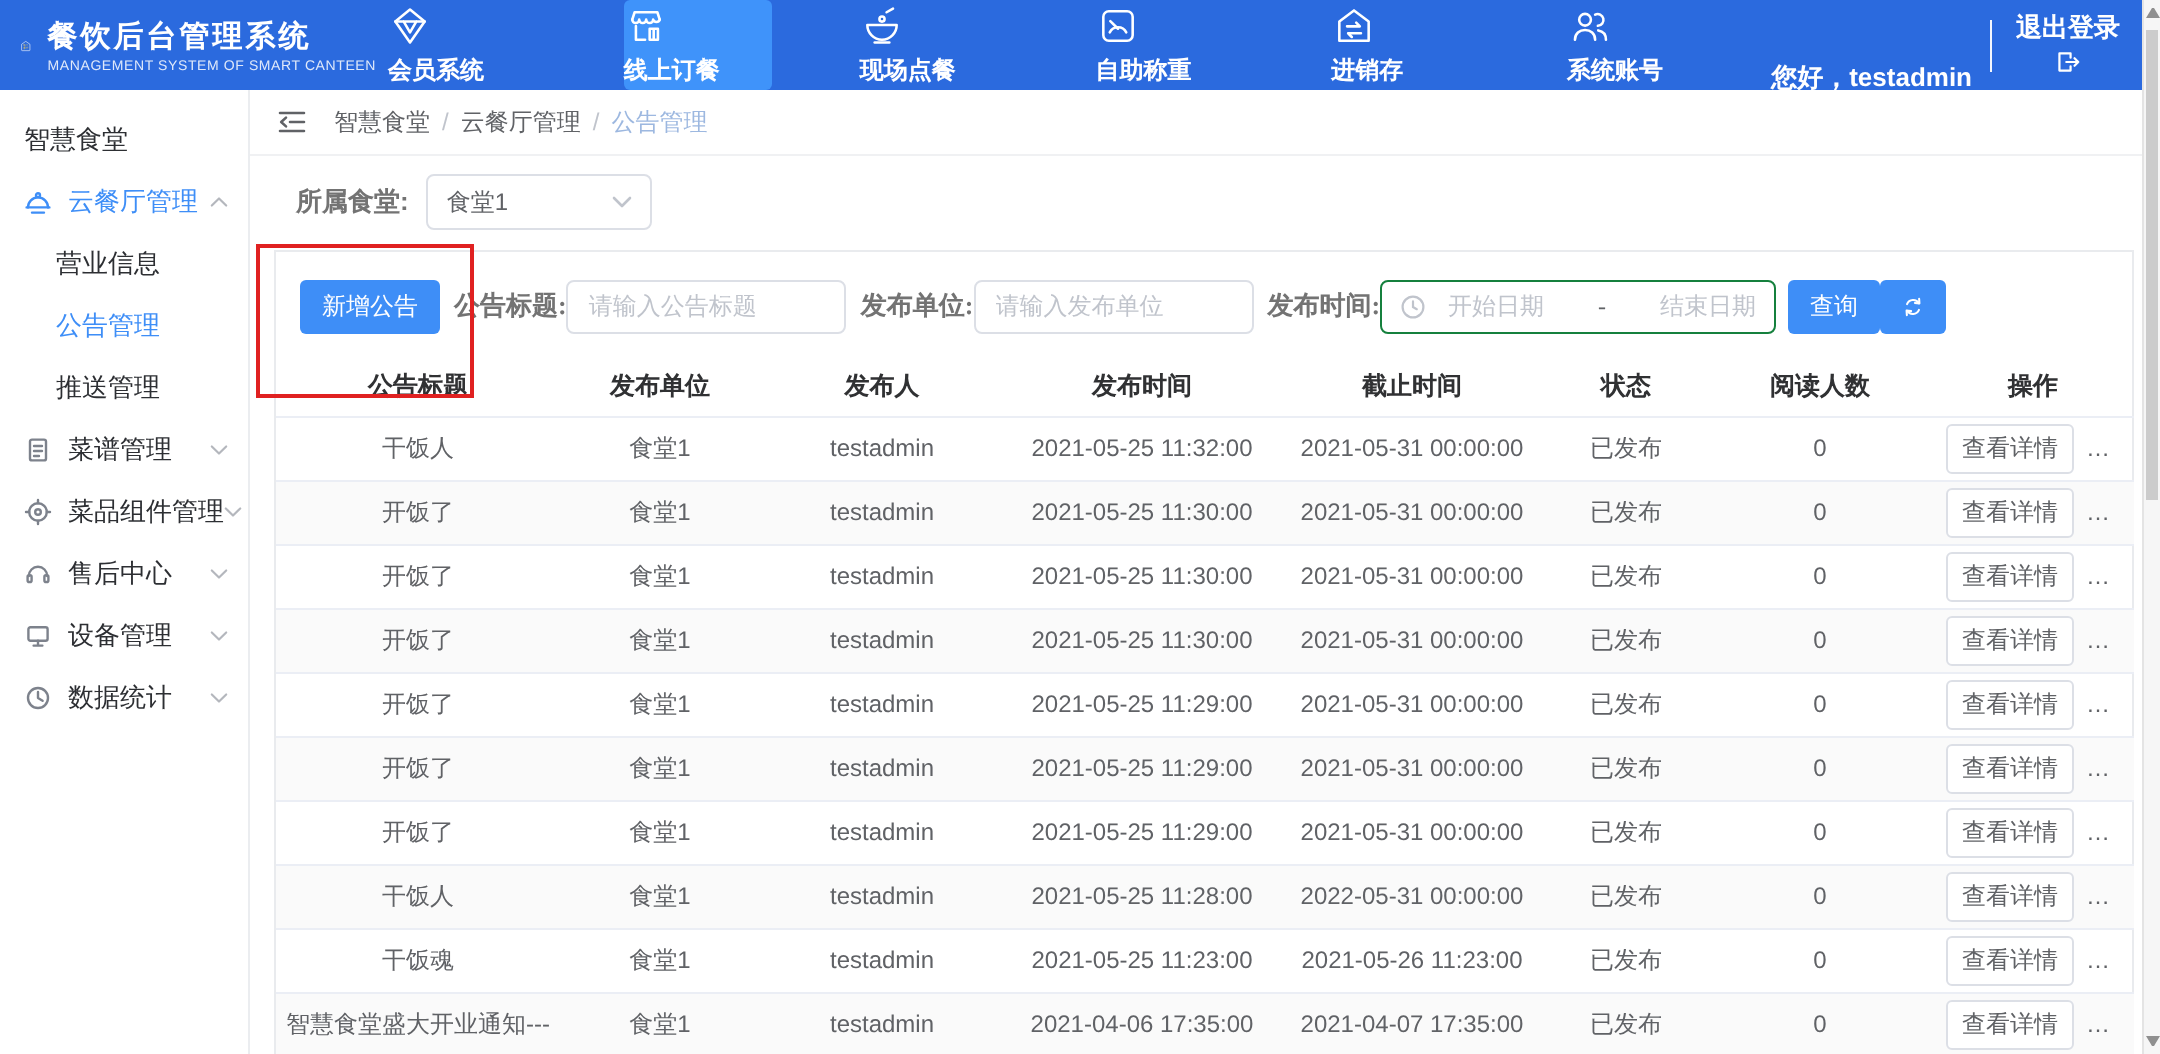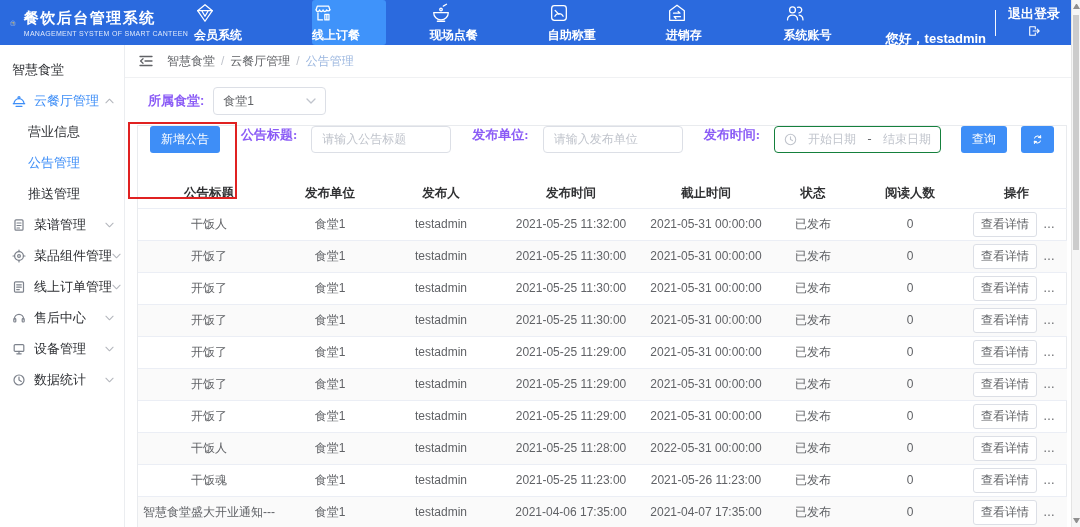--- a/index.html
+++ b/index.html
@@ -33,28 +33,28 @@
   .side-item .chev { margin-left:auto; display:flex; }
   .side-item.active { color:#3e8ef7; }
 
   
   .main { position:absolute; left:125px; top:45px; right:9px; bottom:0; background:#fff; }
   .breadcrumb-bar { height:33px; display:flex; align-items:center; gap:13px; padding-left:13px;
                     border-bottom:1px solid #f0f1f3; font-size:12px; color:#606266; }
   .crumb-sep { margin:0 6px; color:#c0c4cc; }
   .crumb.current { color:#9db8e0; }
   .canteen-row { height:46px; display:flex; align-items:center; padding-left:23px; gap:9px; }
-  .f-label { font-size:13px; font-weight:700; color:#8b5cf6; white-space:nowrap; }
+  .f-label { font-size:13px; font-weight:700; color:#737373; white-space:nowrap; }
   .select { width:113px; height:28px; border:1px solid #dcdfe6; border-radius:4px; background:#fff;
             display:flex; align-items:center; justify-content:space-between; padding:0 9px;
             font-size:12px; color:#606266; cursor:pointer; }
 
   .card { position:absolute; left:12px; right:4px; top:80px; bottom:0; background:#fff;
           border:1px solid #e9ebee; border-bottom:none; }
-  .toolbar { height:54px; display:flex; padding:0 12px; gap:14px;font-family:Liberation Serif, serif; }
+  .toolbar { height:54px; display:flex; align-items:center; padding:0 12px; gap:0;font-family:Liberation Serif, serif; }
   .btn-primary { background:#3e8ef7; color:#fff; border:none; border-radius:3px; font-size:12px;
                  height:27px; padding:0 11px; cursor:pointer; font-family:inherit; white-space:nowrap; }
   .toolbar .f-label { margin-left:7px; }
   .toolbar input { width:140px; height:27px; border:1px solid #dcdfe6; border-radius:4px;
                    padding:0 10px; font-size:12px; color:#606266; outline:none; font-family:inherit; }
   .toolbar input::placeholder { color:#c0c4cc; }
   .date-range { width:198px; height:27px; border:1px solid #15803d; border-radius:4px; background:#fff;
                 display:flex; align-items:center; gap:11px; padding:0 9px; font-size:12px;
                 color:#c0c4cc; cursor:pointer; white-space:nowrap; }
   .btn-search { margin-left:6px; width:46px; }
@@ -217,34 +217,20 @@
     </div>
     <div class="side-item">
       <span class="s-icon">
         <svg width="14" height="14" viewBox="0 0 14 14">
           <circle cx="7" cy="7" r="4.4" fill="none" stroke="#7d828c" stroke-width="1.2" stroke-linecap="round" stroke-linejoin="round"></circle>
           <circle cx="7" cy="7" r="1.4" fill="none" stroke="#7d828c" stroke-width="1.2" stroke-linecap="round" stroke-linejoin="round"></circle>
           <path d="M7 1 v1.6 M7 11.4 v1.6 M1 7 h1.6 M11.4 7 h1.6" fill="none" stroke="#7d828c" stroke-width="1.2" stroke-linecap="round" stroke-linejoin="round"></path>
         </svg>
       </span>
       <span>菜品组件管理</span>
-      <span class="chev">
-        <svg width="9" height="6" viewBox="0 0 10 6">
-          <path d="M1 1 L5 5 L9 1" fill="none" stroke="#b4b7bd" stroke-width="1.2" stroke-linecap="round" stroke-linejoin="round"></path>
-        </svg>
-      </span>
-    </div>
-    <div class="side-item">
-      <span class="s-icon">
-        <svg width="14" height="14" viewBox="0 0 14 14">
-          <rect x="2.5" y="1.8" width="9" height="10.4" rx="1" fill="none" stroke="#7d828c" stroke-width="1.2" stroke-linecap="round" stroke-linejoin="round"></rect>
-          <path d="M4.7 4.8 h4.6 M4.7 7.2 h4.6 M4.7 9.6 h2.6" fill="none" stroke="#7d828c" stroke-width="1.2" stroke-linecap="round" stroke-linejoin="round"></path>
-        </svg>
-      </span>
-      <span>线上订单管理</span>
       <span class="chev">
         <svg width="9" height="6" viewBox="0 0 10 6">
           <path d="M1 1 L5 5 L9 1" fill="none" stroke="#b4b7bd" stroke-width="1.2" stroke-linecap="round" stroke-linejoin="round"></path>
         </svg>
       </span>
     </div>
     <div class="side-item">
       <span class="s-icon">
         <svg width="14" height="14" viewBox="0 0 14 14">
           <path d="M2.4 8 a4.6 4.6 0 0 1 9.2 0" fill="none" stroke="#7d828c" stroke-width="1.2" stroke-linecap="round" stroke-linejoin="round"></path>

